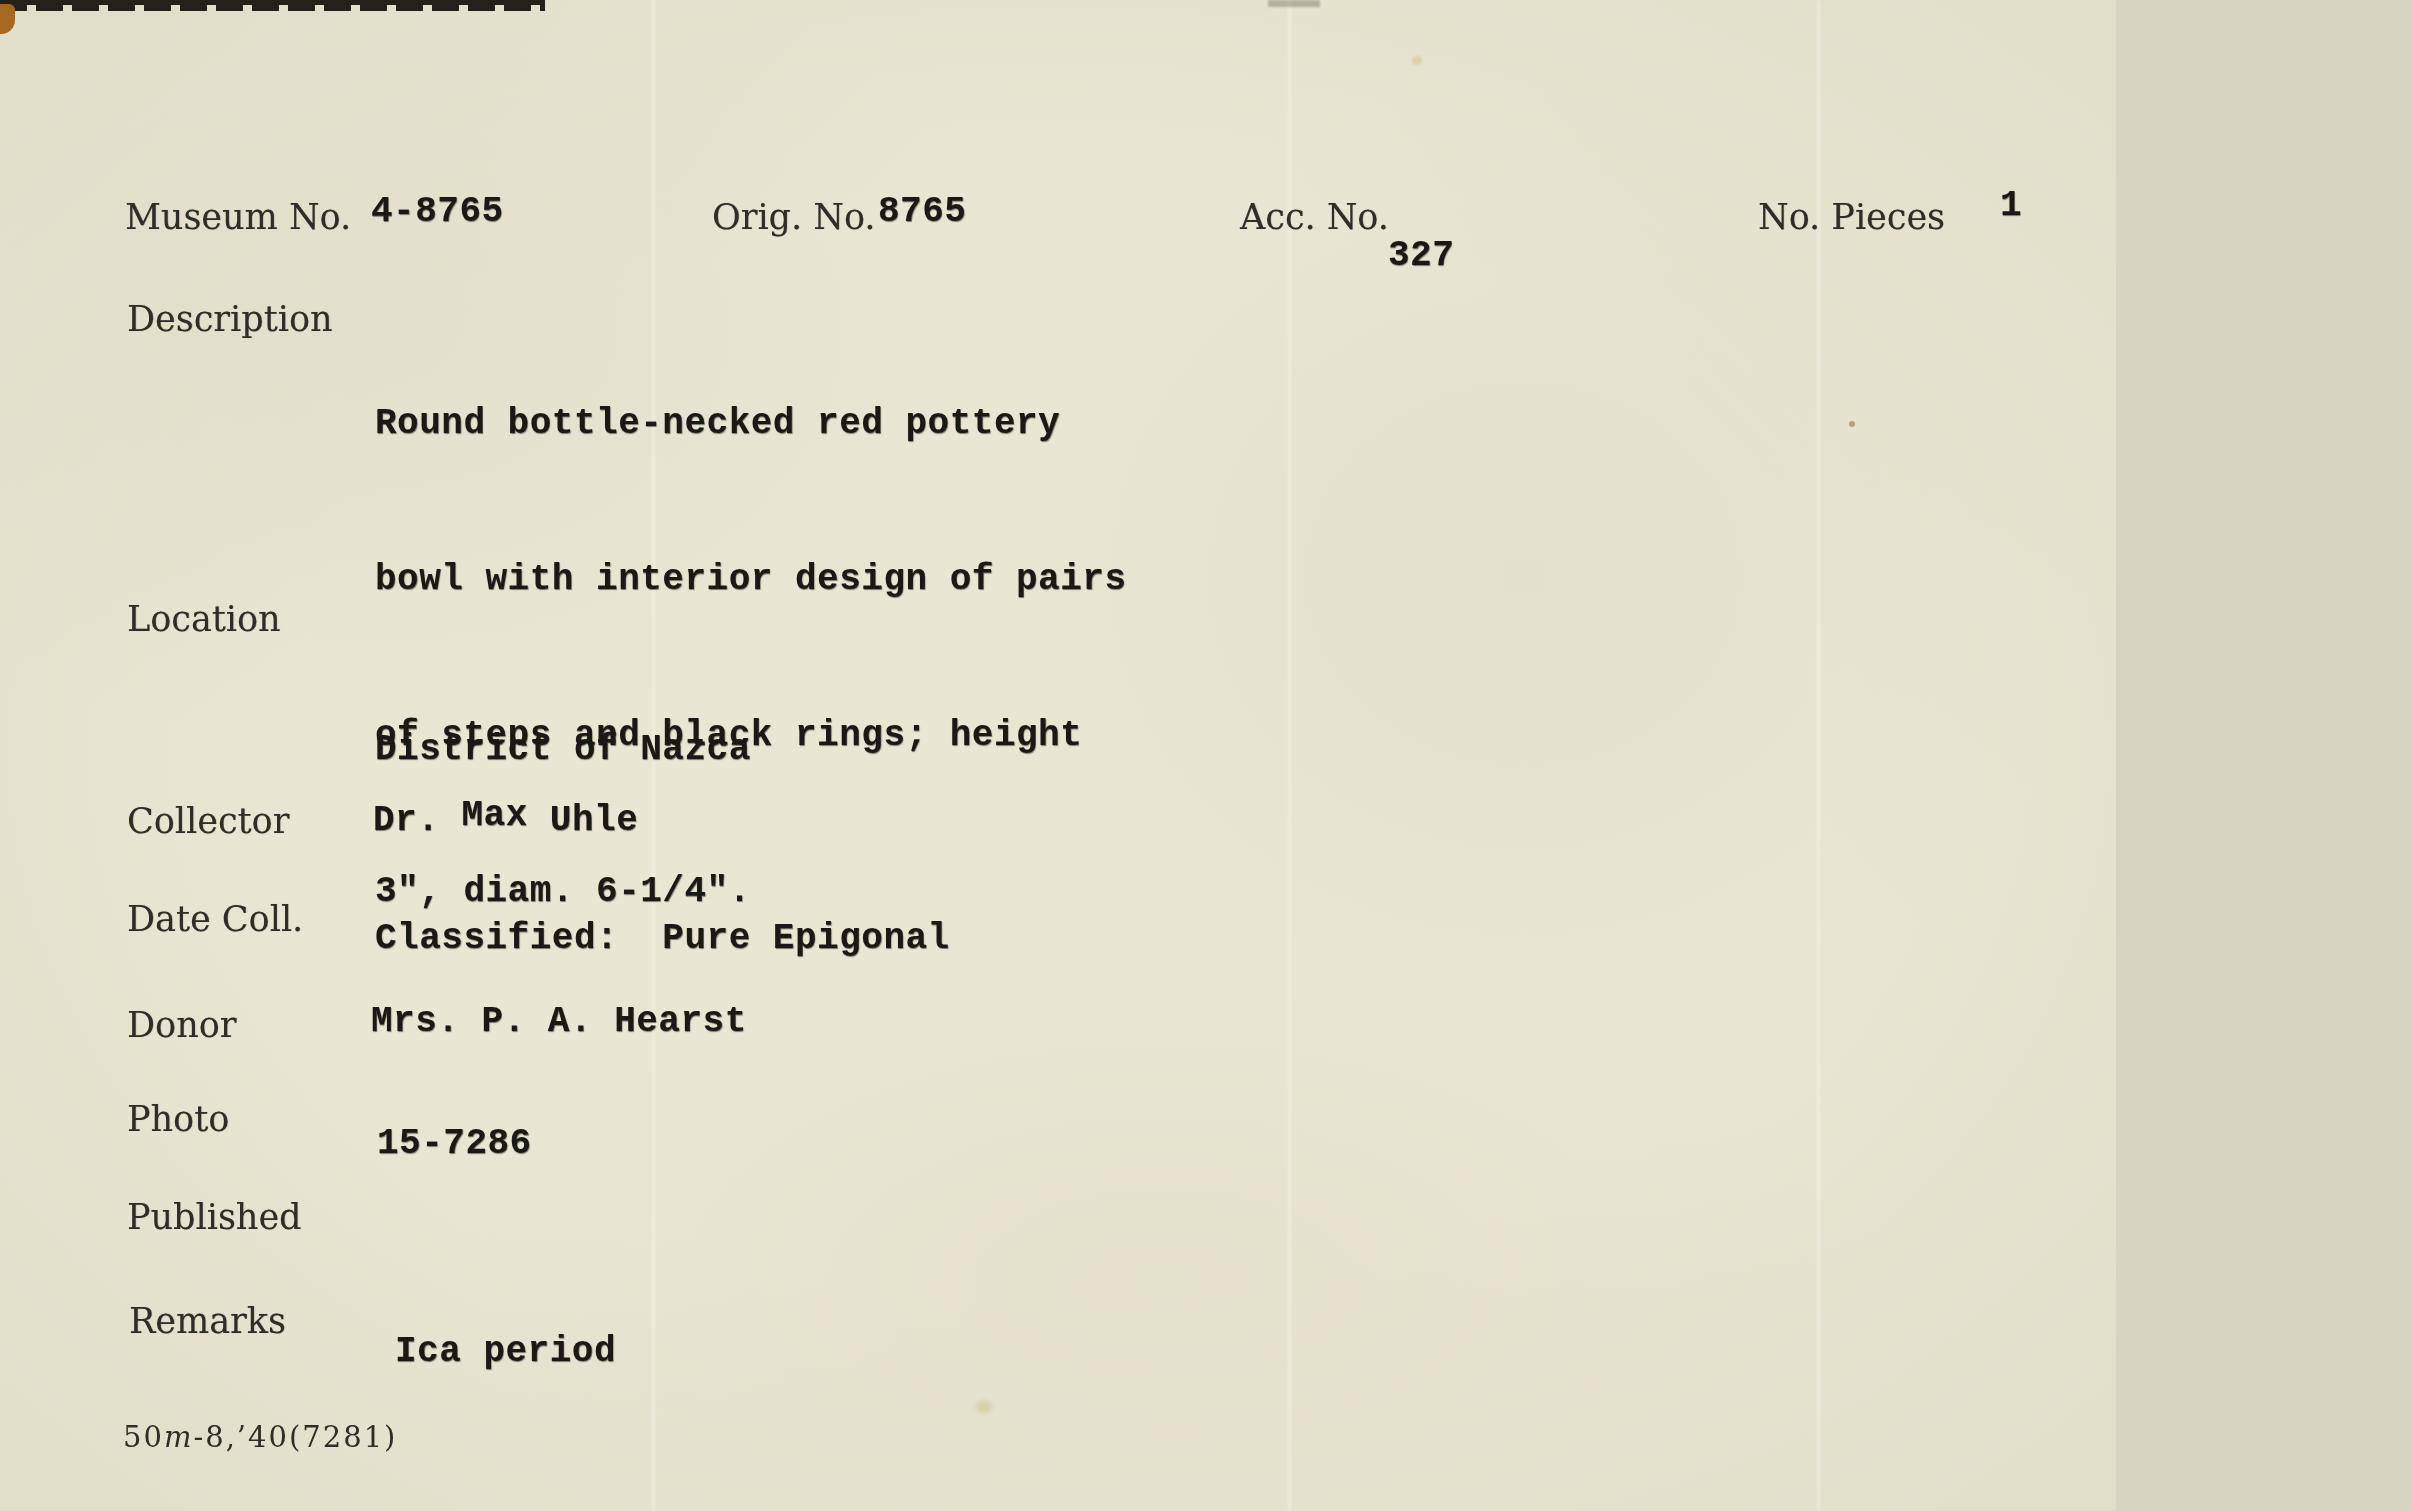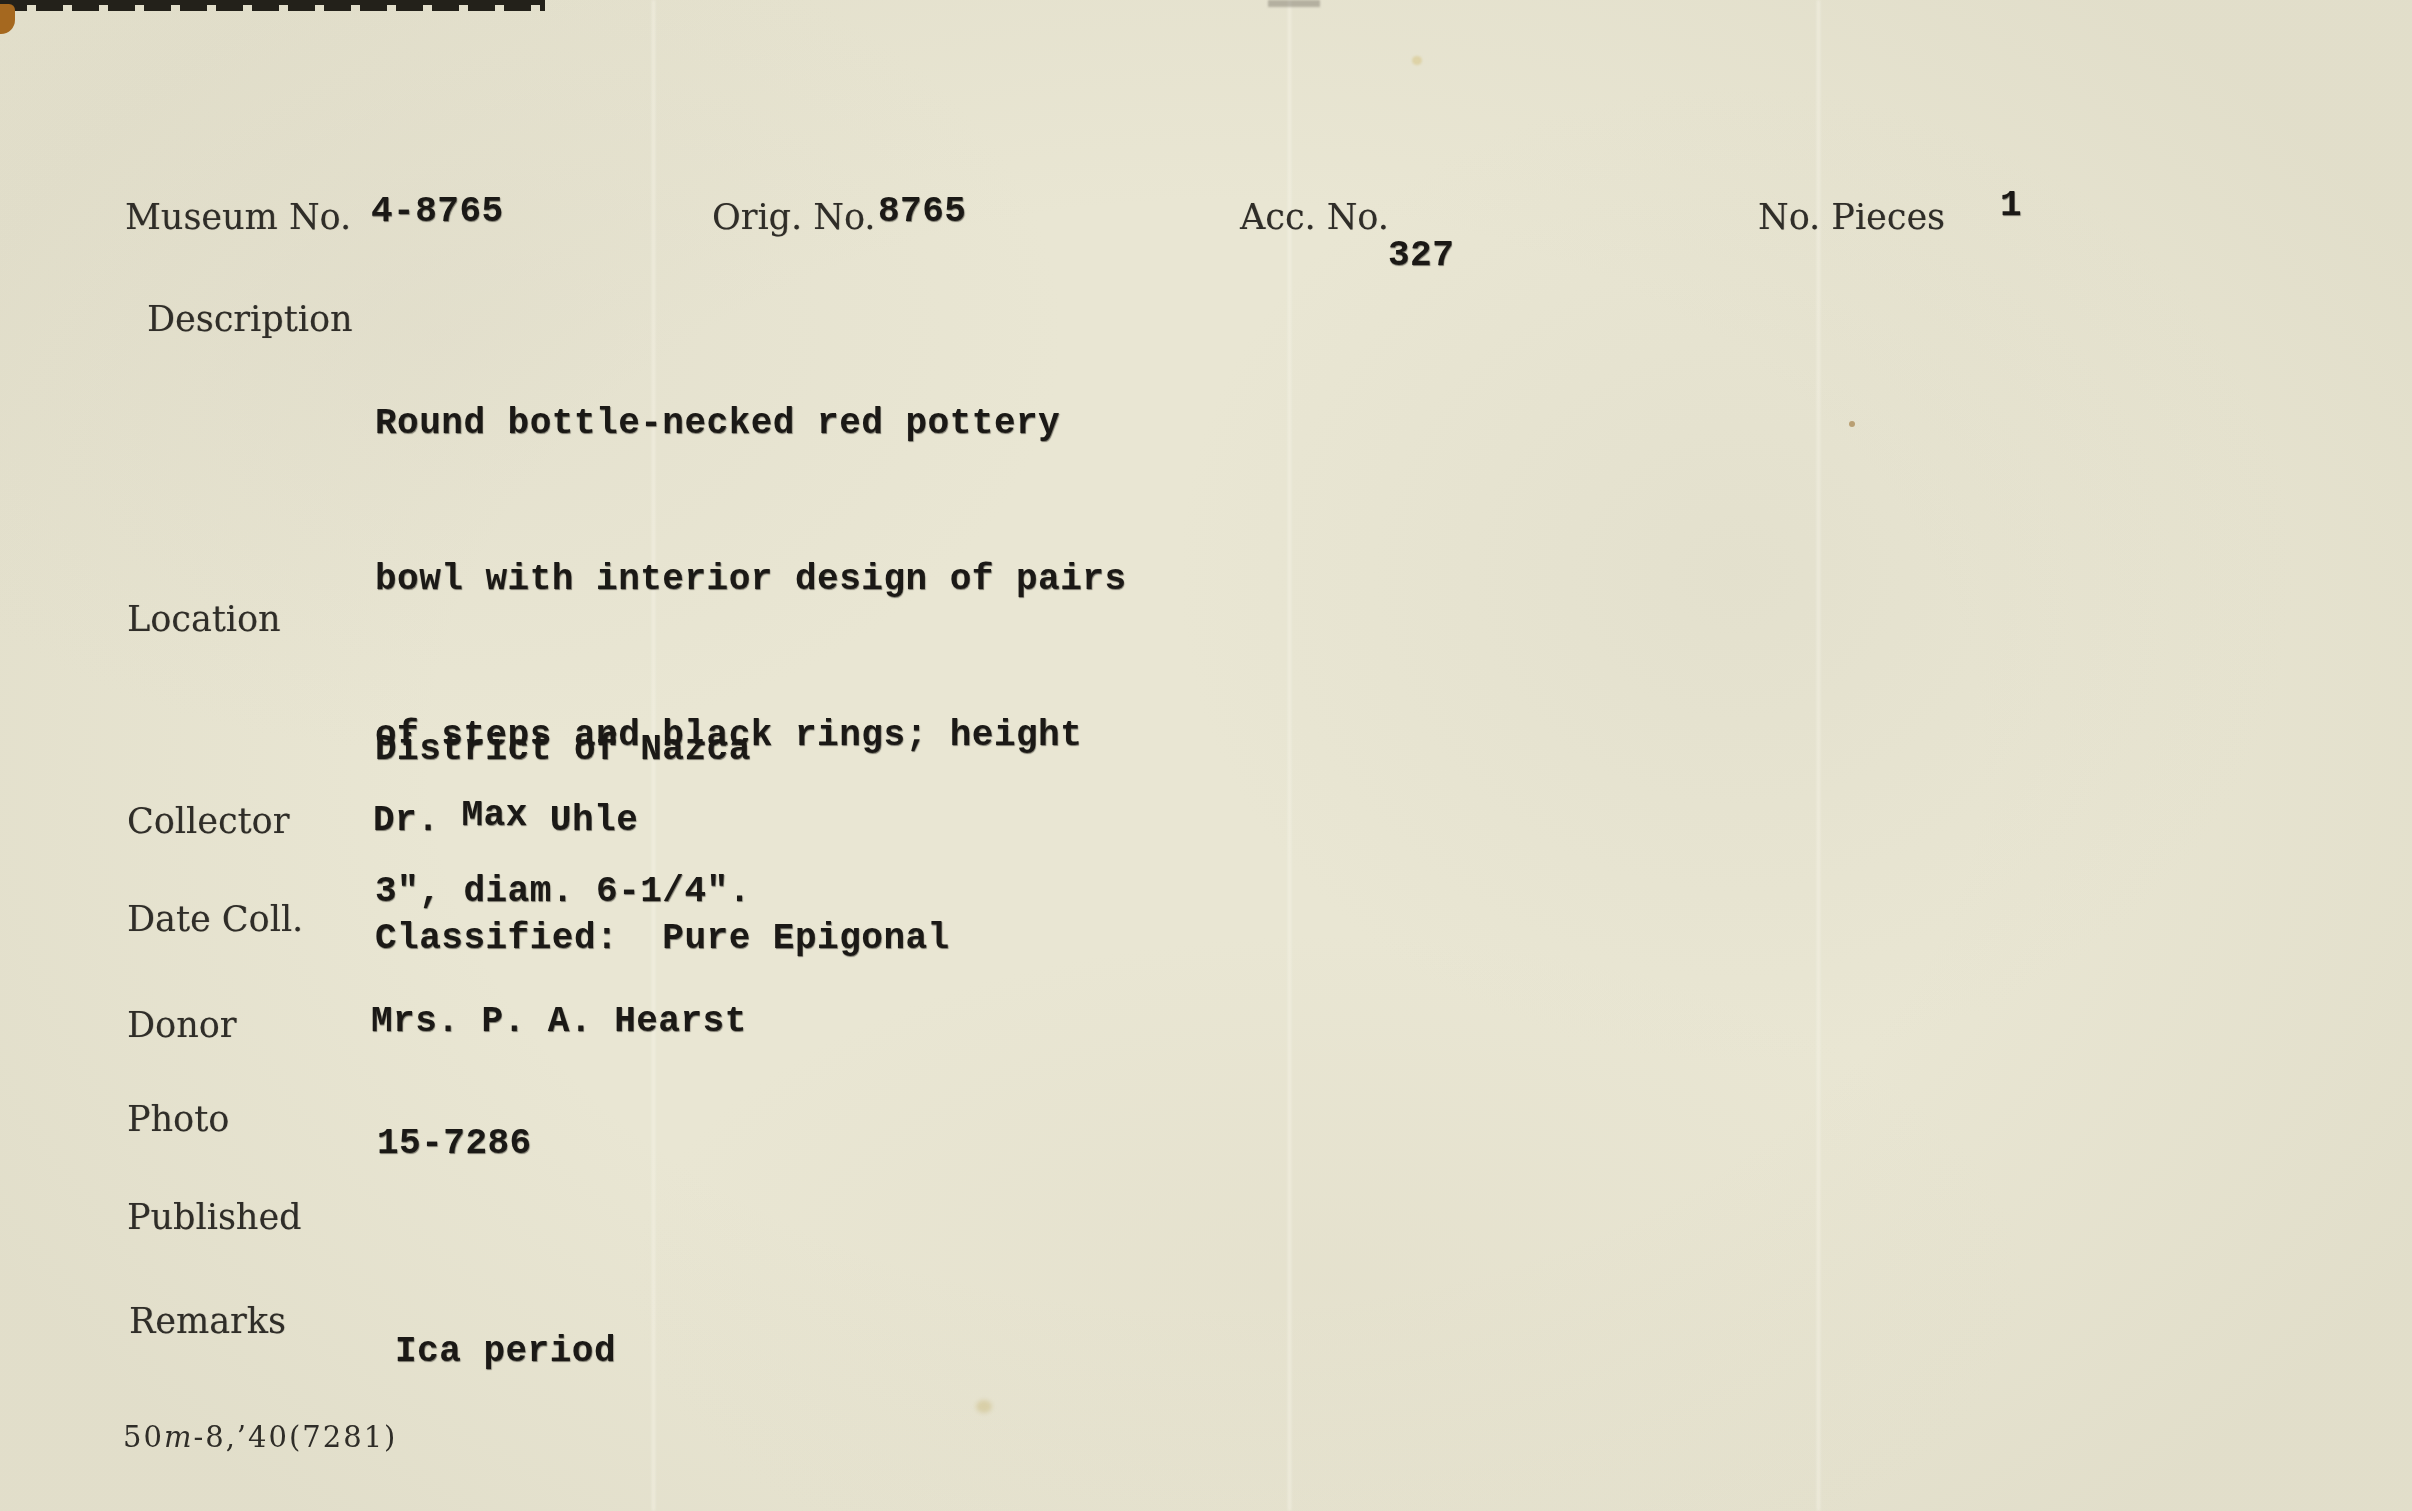--- a/index.html
+++ b/index.html
@@ -2,21 +2,21 @@
 <html><head>
 <meta charset="utf-8">
 <style>
   html, body {
     margin: 0;
     padding: 0;
     background: #d8d4c2;
   }
   .card {
     position: relative;
-    width: 2412px;
+    width: 2116px;
     height: 1511px;
     overflow: hidden;
     background-color: #e9e6d3;
     background-image:
       radial-gradient(ellipse 900px 600px at 18% 22%, rgba(218,214,196,0.35), transparent 70%),
       radial-gradient(ellipse 800px 700px at 72% 38%, rgba(214,211,192,0.30), transparent 70%),
       radial-gradient(ellipse 1000px 500px at 55% 85%, rgba(219,214,193,0.30), transparent 70%),
       radial-gradient(ellipse 1400px 1000px at 50% 50%, transparent 55%, rgba(186,181,156,0.16) 100%);
     font-family: "DejaVu Serif", serif;
     color: #33312c;
@@ -120,21 +120,21 @@
 
   <span class="label" style="left:712px; top:198px;">Orig. No.</span>
   <span class="typed" style="left:878px; top:186px;">8765</span>
 
   <span class="label" style="left:1240px; top:198px;">Acc. No.</span>
   <span class="typed" style="left:1388px; top:186px;margin-top:44px;">327</span>
 
   <span class="label" style="left:1758px; top:198px;">No. Pieces</span>
   <span class="typed" style="left:2000px; top:180px;">1</span>
 
-  <span class="label" style="left:127px; top:300px;margin-left:20px;">Description</span>
+  <span class="label" style="left:127px; top:300px;">Description</span>
   <div class="typed" style="left:375px; top:294px;">
     <span class="line">Round bottle-necked red pottery</span>
     <span class="line">bowl with interior design of pairs</span>
     <span class="line">of steps and black rings; height</span>
     <span class="line">3", diam. 6-1/4".</span>
   </div>
 
   <span class="label" style="left:127px; top:600px;">Location</span>
   <div class="typed loc-lines" style="left:375px; top:592px;">
     <span class="line">District of Nazca</span>

